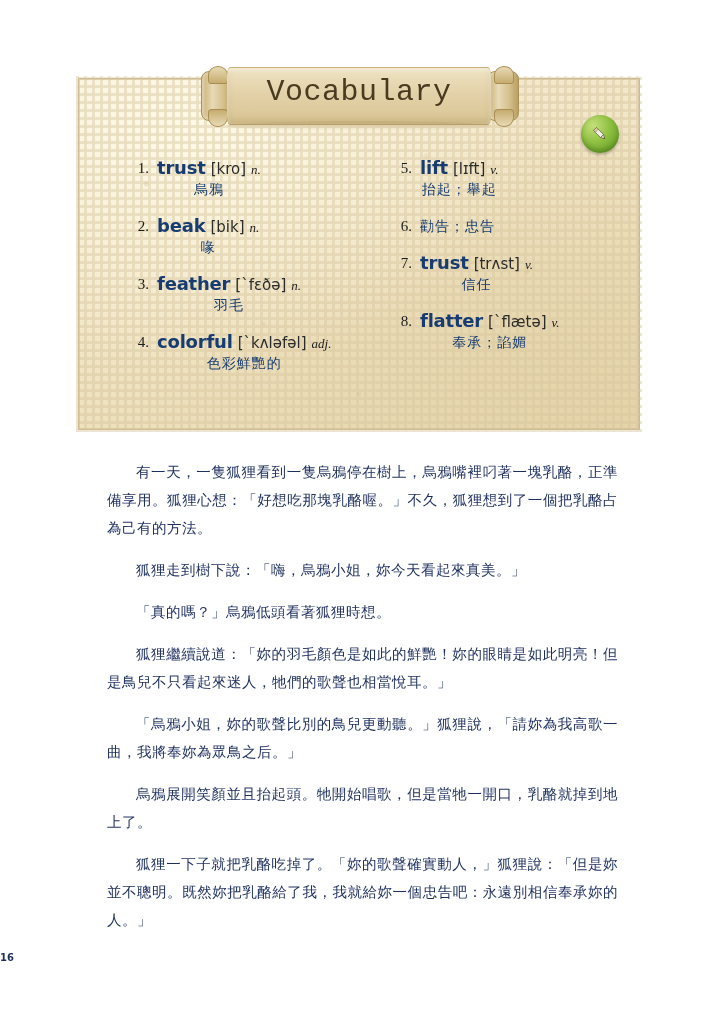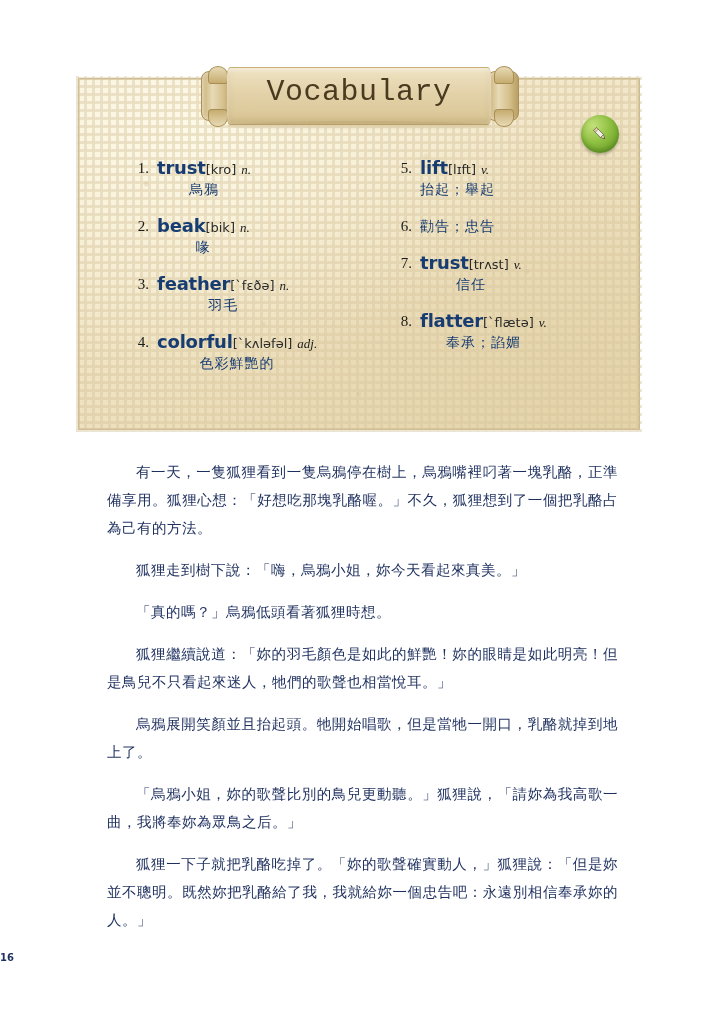--- a/index.html
+++ b/index.html
@@ -172,22 +172,23 @@
   .word-line { white-space: nowrap; }
   .word-en {
     font-family: "DejaVu Sans", sans-serif;
     font-weight: bold;
     font-size: 18px;
     color: #173c72;
     letter-spacing: -0.2px;
   }
   .word-ipa {
     font-family: "DejaVu Sans", sans-serif;
-    font-size: 13px;
+    font-size: 15px;
     color: #2b2b2b;
+    margin-left: 5px;
   }
   .word-pos {
     font-family: "Liberation Serif", serif;
     font-style: italic;
     font-size: 13px;
     color: #1c1c1c;
     margin-left: 5px;
   }
   .word-zh {
     margin-top: 3px;
@@ -341,18 +342,18 @@
 
     </div>
   </div>
 </div>
 
 <div class="story">
   <p>有一天，一隻狐狸看到一隻烏鴉停在樹上，烏鴉嘴裡叼著一塊乳酪，正準備享用。狐狸心想：「好想吃那塊乳酪喔。」不久，狐狸想到了一個把乳酪占為己有的方法。</p>
   <p>狐狸走到樹下說：「嗨，烏鴉小姐，妳今天看起來真美。」</p>
   <p>「真的嗎？」烏鴉低頭看著狐狸時想。</p>
   <p>狐狸繼續說道：「妳的羽毛顏色是如此的鮮艷！妳的眼睛是如此明亮！但是鳥兒不只看起來迷人，牠們的歌聲也相當悅耳。」</p>
+  <p>「烏鴉小姐，妳的歌聲比別的鳥兒更動聽。」狐狸說，「請妳為我高歌一曲，我將奉妳為眾鳥之后。」</p>
   <p>烏鴉展開笑顏並且抬起頭。牠開始唱歌，但是當牠一開口，乳酪就掉到地上了。</p>
-  <p>「烏鴉小姐，妳的歌聲比別的鳥兒更動聽。」狐狸說，「請妳為我高歌一曲，我將奉妳為眾鳥之后。」</p>
   <p>狐狸一下子就把乳酪吃掉了。「妳的歌聲確實動人，」狐狸說：「但是妳並不聰明。既然妳把乳酪給了我，我就給妳一個忠告吧：永遠別相信奉承妳的人。」</p>
 </div>
 
 <div class="page-number">16</div>
 
 </body></html>

